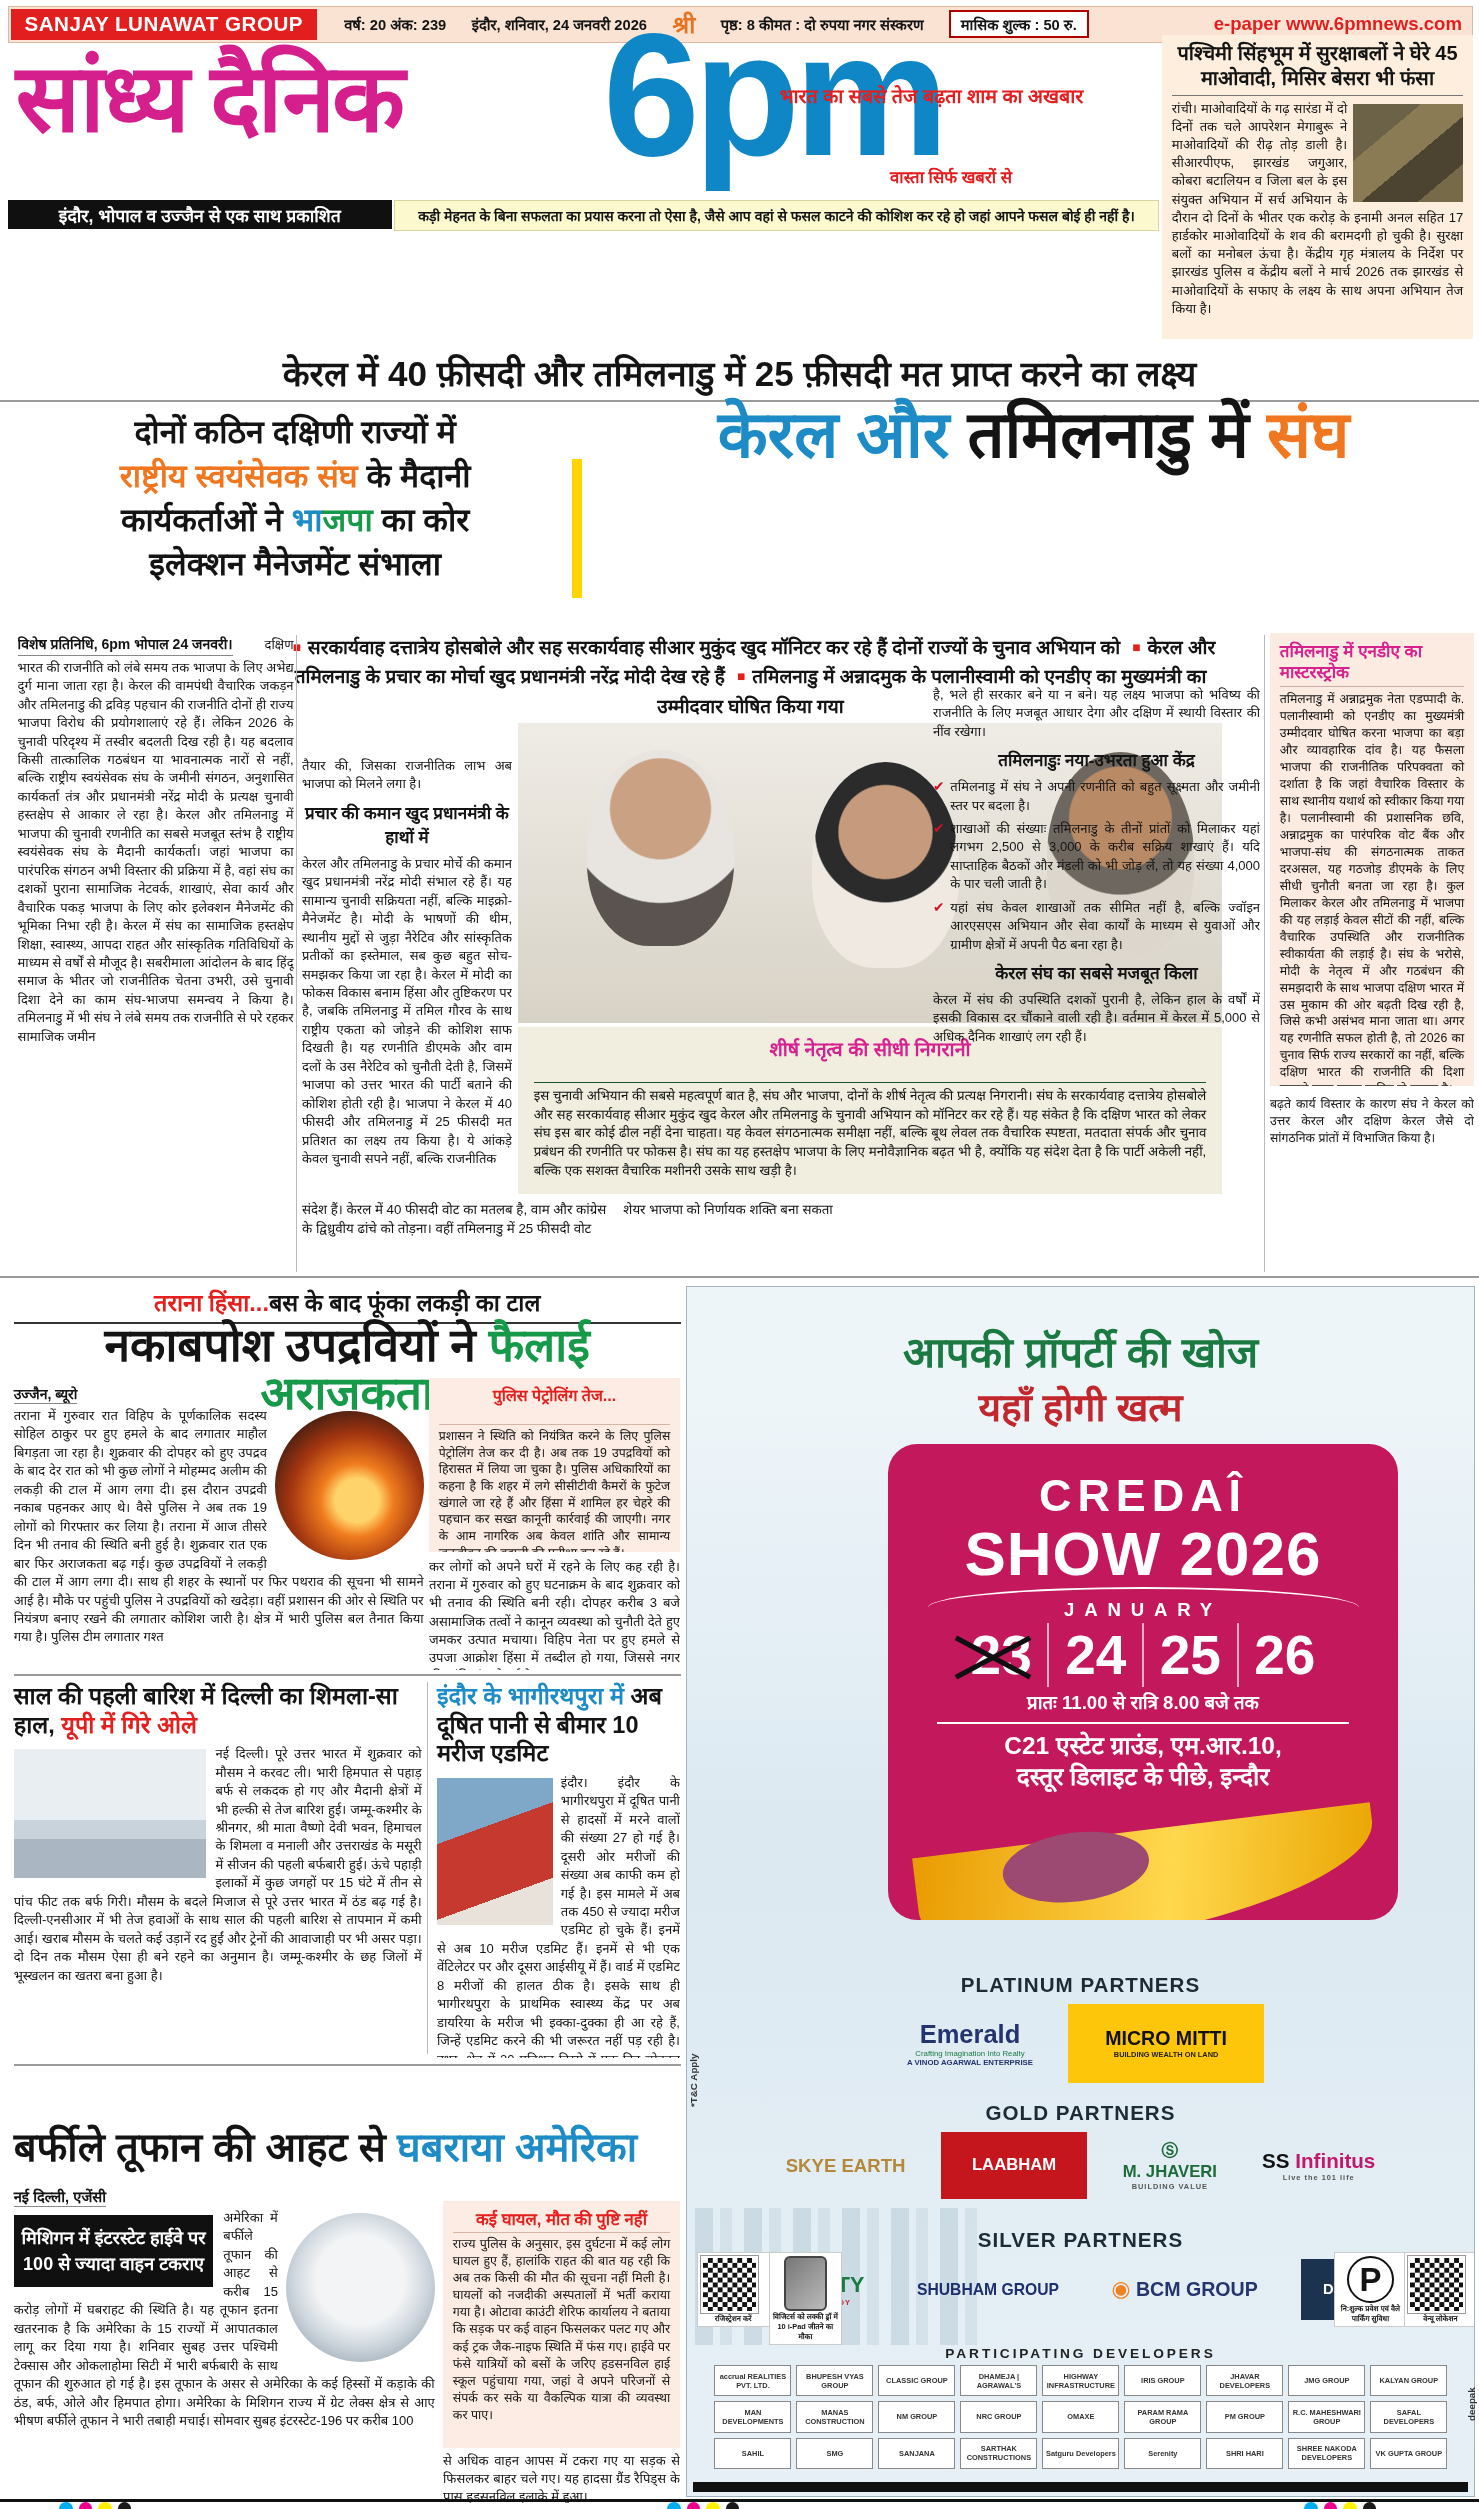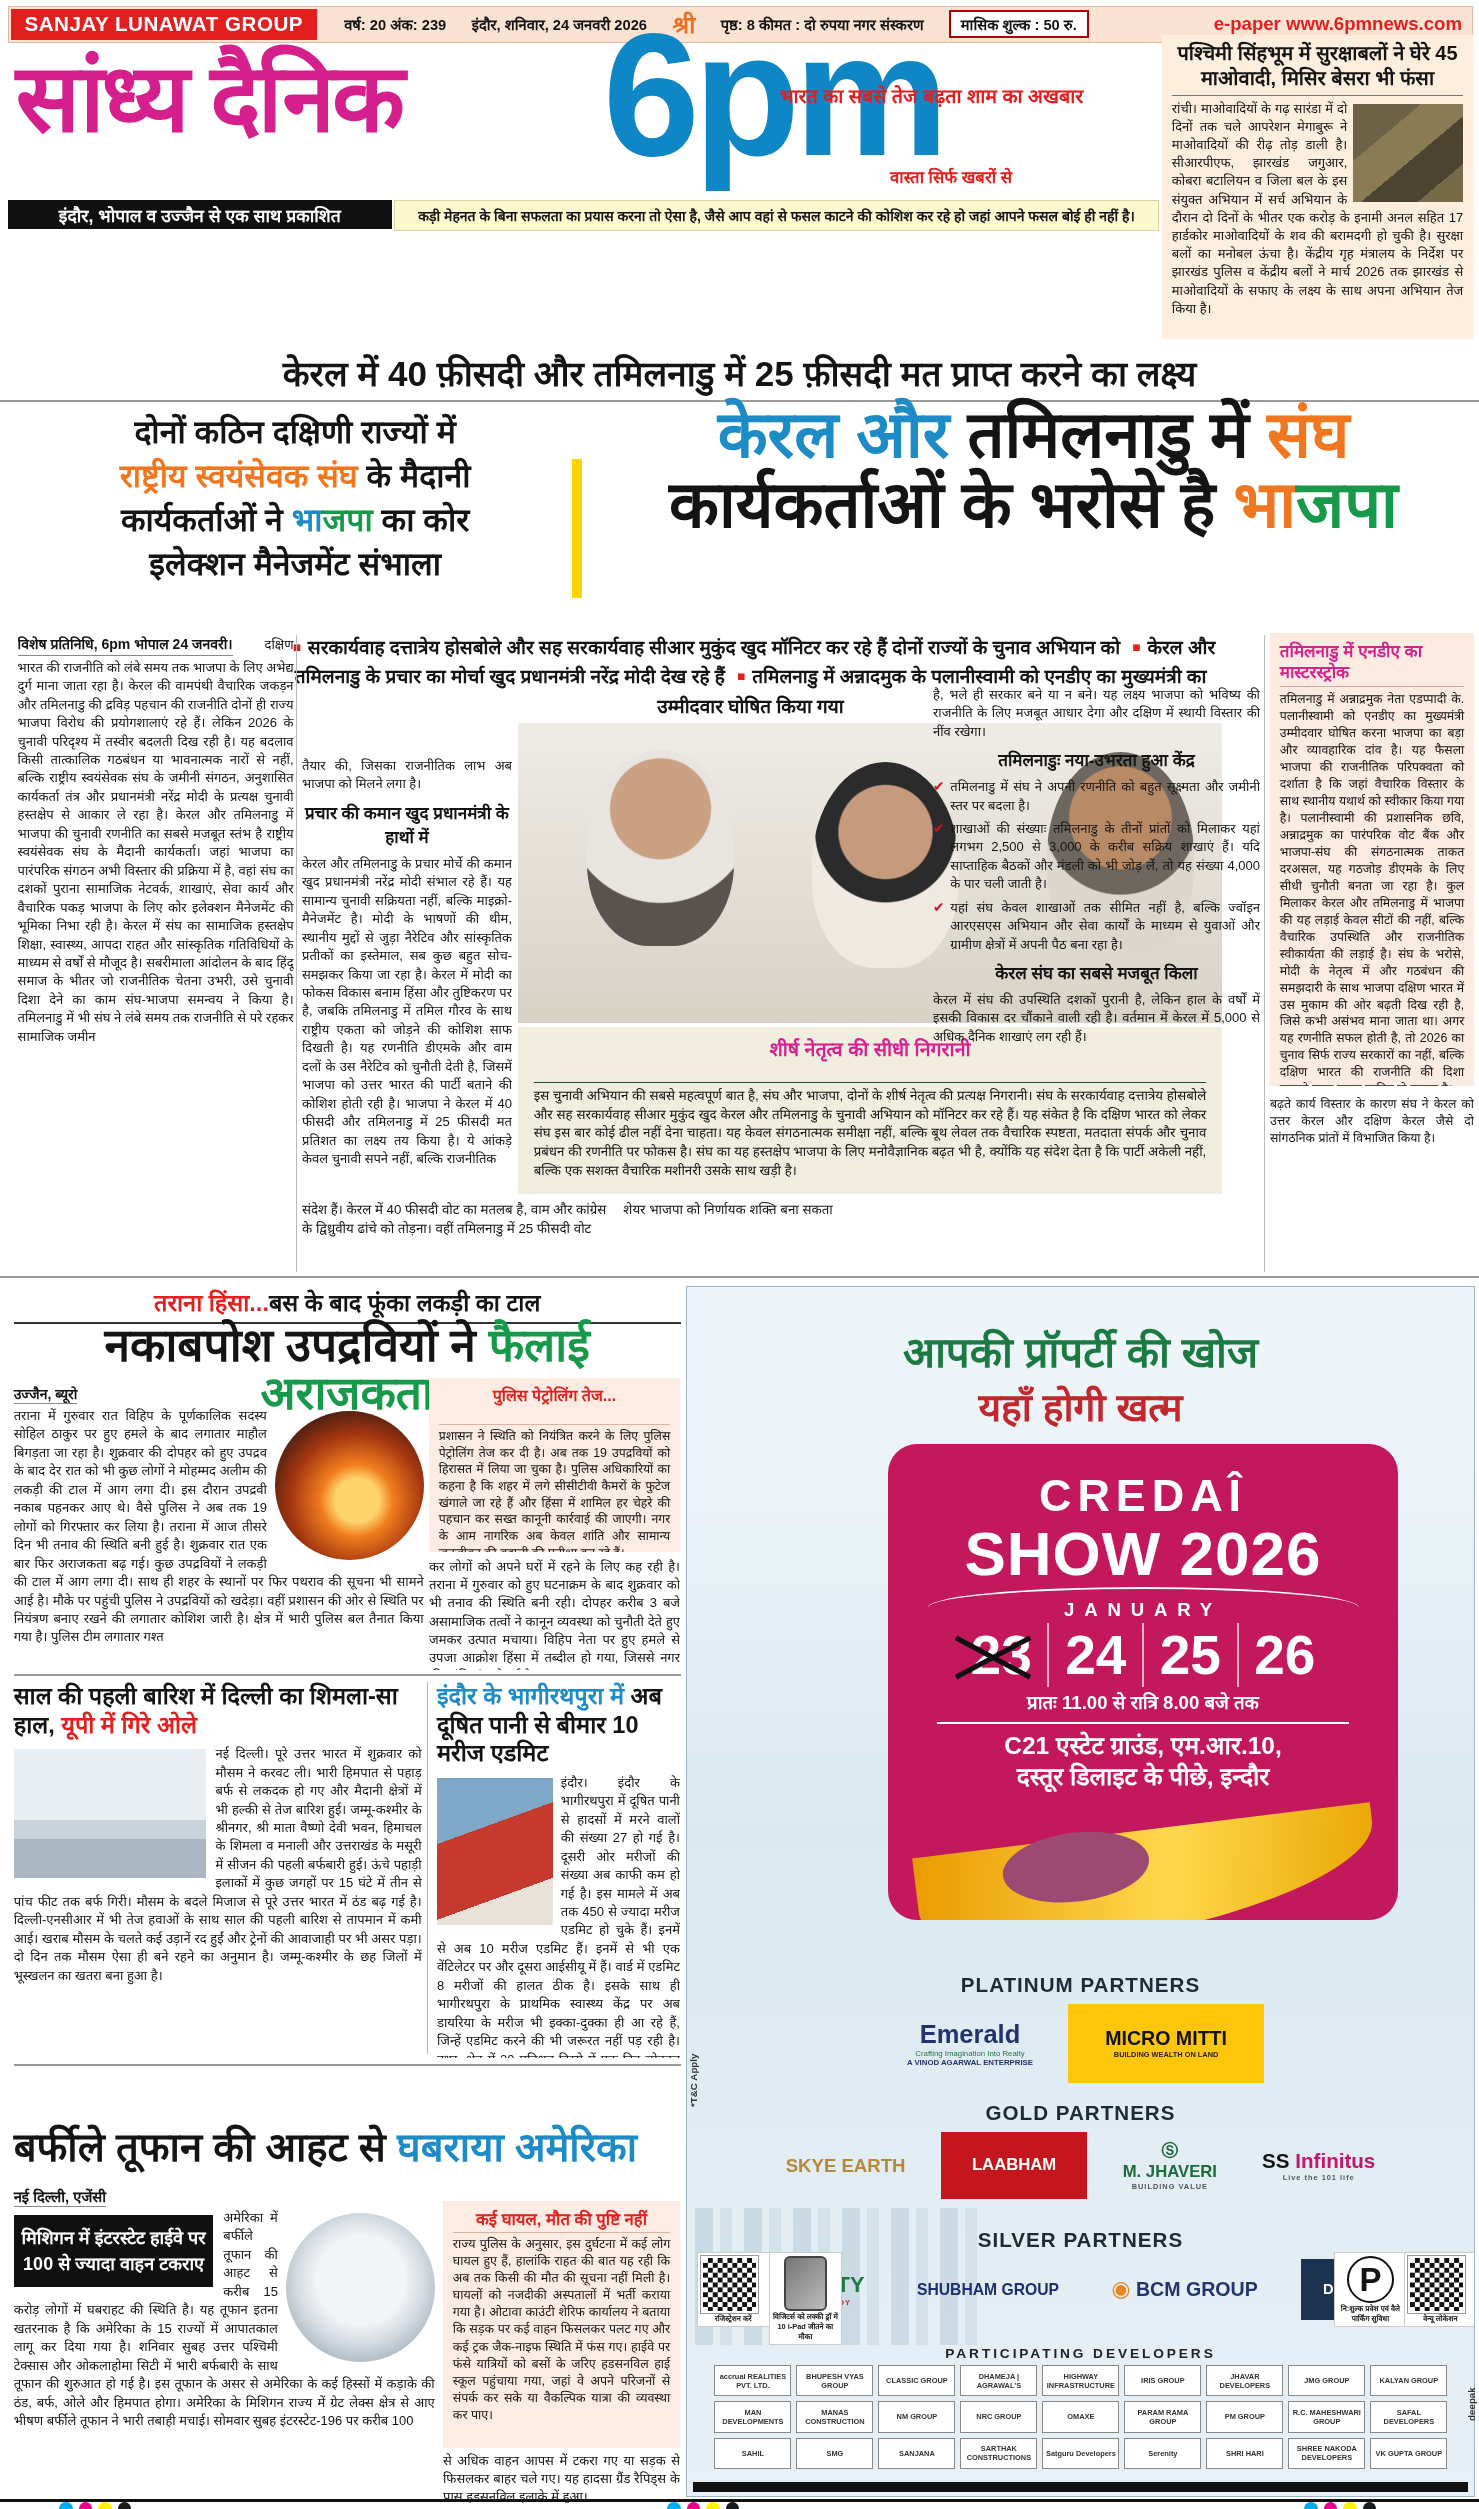--- a/index.html
+++ b/index.html
@@ -205,21 +205,20 @@
   <div class="abs sub-block">
     <span>दोनों कठिन दक्षिणी राज्यों में</span><br>
     <span class="orange">राष्ट्रीय स्वयंसेवक संघ</span><span> के मैदानी</span><br>
     <span>कार्यकर्ताओं ने </span><span class="blue">भा</span><span class="green">जपा</span><span> का कोर</span><br>
     <span>इलेक्शन मैनेजमेंट संभाला</span>
   </div>
   <div class="abs ybar"></div>
 
   <div class="abs headline">
     <div class="l1"><span class="blue">केरल और</span><span> तमिलनाडु में </span><span class="orange">संघ</span></div>
-    <div class="l2"><span>कार्यकर्ताओं के भरोसे है </span><span class="orange">भा</span><span class="green">जपा</span></div>
   </div>
 
   <div class="abs strap">
     <span class="sq">■</span><span>सरकार्यवाह दत्तात्रेय होसबोले और सह सरकार्यवाह सीआर मुकुंद खुद मॉनिटर कर रहे हैं दोनों राज्यों के चुनाव अभियान को</span>
     <span class="sq">■</span><span>केरल और तमिलनाडु के प्रचार का मोर्चा खुद प्रधानमंत्री नरेंद्र मोदी देख रहे हैं</span>
     <span class="sq">■</span><span>तमिलनाडु में अन्नादमुक के पलानीस्वामी को एनडीए का मुख्यमंत्री का उम्मीदवार घोषित किया गया</span>
   </div>
 
   <div class="abs col col1 j">
     <span class="byline">विशेष प्रतिनिधि, 6pm भोपाल 24 जनवरी।</span>

